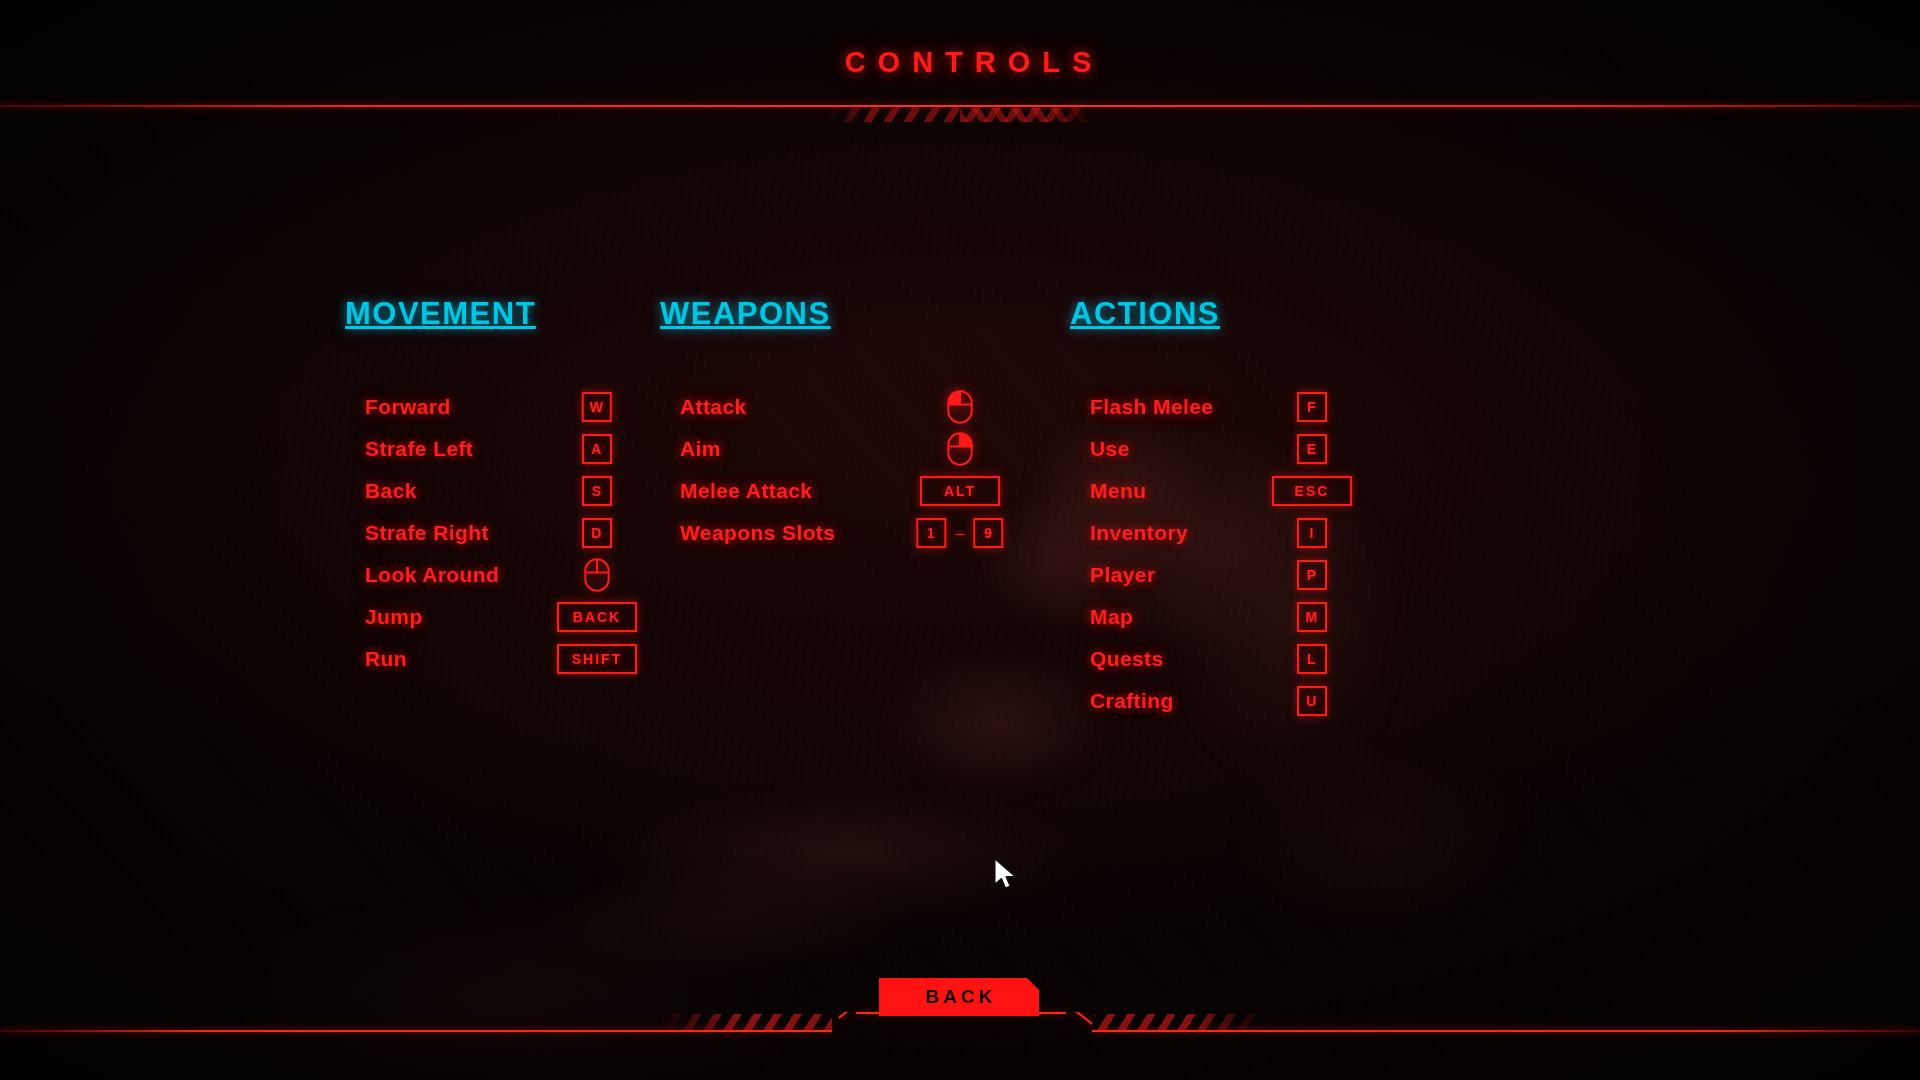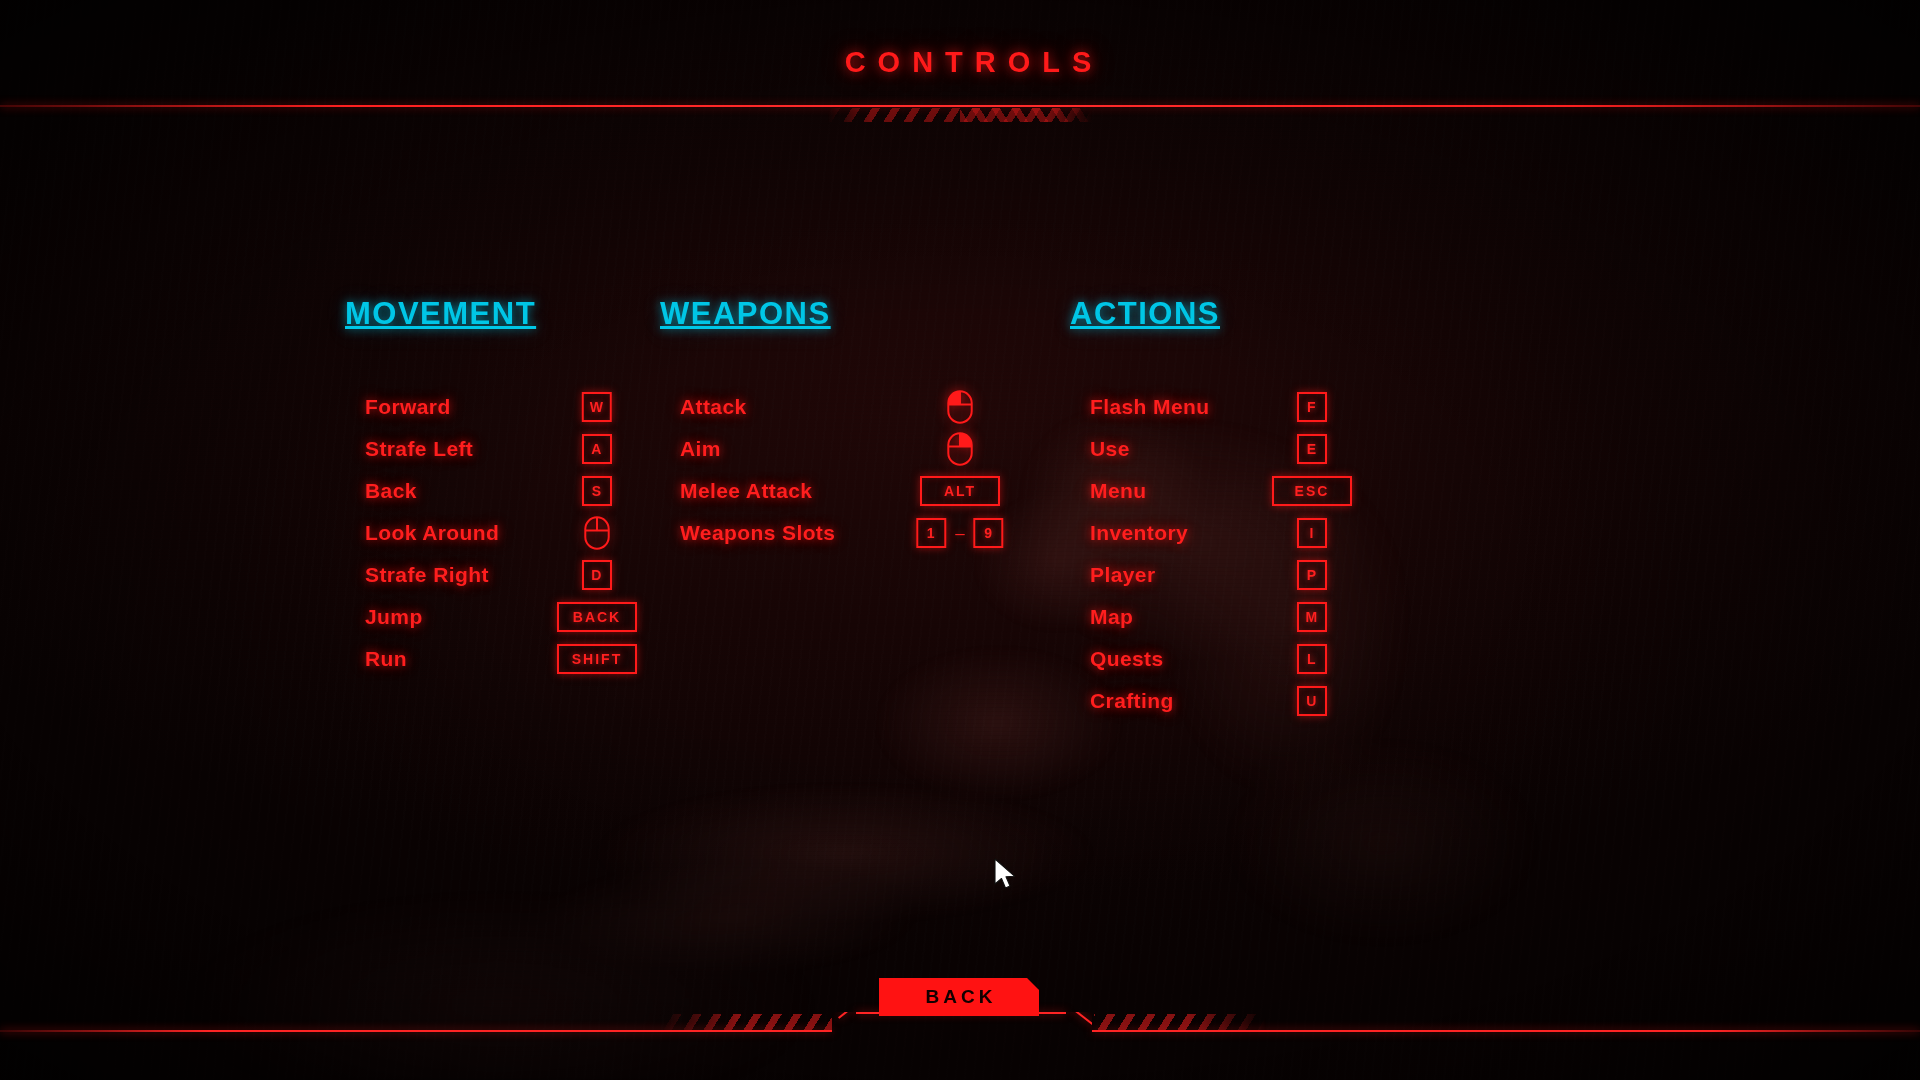--- a/index.html
+++ b/index.html
@@ -295,46 +295,46 @@
               <span class="keycap">A</span>
             </div>
           </div>
           <div class="row">
             <div class="row-label">Back</div>
             <div class="row-key">
               <span class="keycap">S</span>
             </div>
           </div>
           <div class="row">
+            <div class="row-label">Strafe Right</div>
+            <div class="row-key">
+              <span class="keycap">D</span>
+            </div>
+          </div>
+          <div class="row">
             <div class="row-label">Look Around</div>
             <div class="row-key">
   <svg class="mouse-icon" viewBox="0 0 26 34">
     <defs>
       <clipPath id="cp-l-none">
                     <rect x="0" y="0" width="13" height="15"></rect>
                   </clipPath>
       <clipPath id="cp-r-none">
                     <rect x="13" y="0" width="13" height="15"></rect>
                   </clipPath>
     </defs>
     <rect x="1.3" y="1.3" width="23.4" height="31.4" rx="11.7" ry="11.7" fill="none" stroke="#ff1a1a" stroke-width="2"></rect>
     <rect x="1.3" y="1.3" width="23.4" height="31.4" rx="11.7" ry="11.7" fill="none" clip-path="url(#cp-l-none)" stroke="none"></rect>
     <rect x="1.3" y="1.3" width="23.4" height="31.4" rx="11.7" ry="11.7" fill="none" clip-path="url(#cp-r-none)" stroke="none"></rect>
     <line x1="13" y1="2" x2="13" y2="14.5" stroke="#ff1a1a" stroke-width="2"></line>
     <line x1="2" y1="14.5" x2="24" y2="14.5" stroke="#ff1a1a" stroke-width="2"></line>
   </svg>
             </div>
           </div>
           <div class="row">
-            <div class="row-label">Strafe Right</div>
-            <div class="row-key">
-              <span class="keycap">D</span>
-            </div>
-          </div>
-          <div class="row">
             <div class="row-label">Jump</div>
             <div class="row-key">
               <span class="keycap wide">BACK</span>
             </div>
           </div>
           <div class="row">
             <div class="row-label">Run</div>
             <div class="row-key">
               <span class="keycap wide">SHIFT</span>
             </div>
@@ -397,21 +397,21 @@
               <span class="key-dash">–</span>
               <span class="keycap">9</span>
             </div>
           </div>
         </div>
       </div>
       <div class="column col-actions">
         <div class="col-title">ACTIONS</div>
         <div class="rows">
           <div class="row">
-            <div class="row-label">Flash Menu</div>
+            <div class="row-label">Flash Melee</div>
             <div class="row-key">
               <span class="keycap">F</span>
             </div>
           </div>
           <div class="row">
             <div class="row-label">Use</div>
             <div class="row-key">
               <span class="keycap">E</span>
             </div>
           </div>

